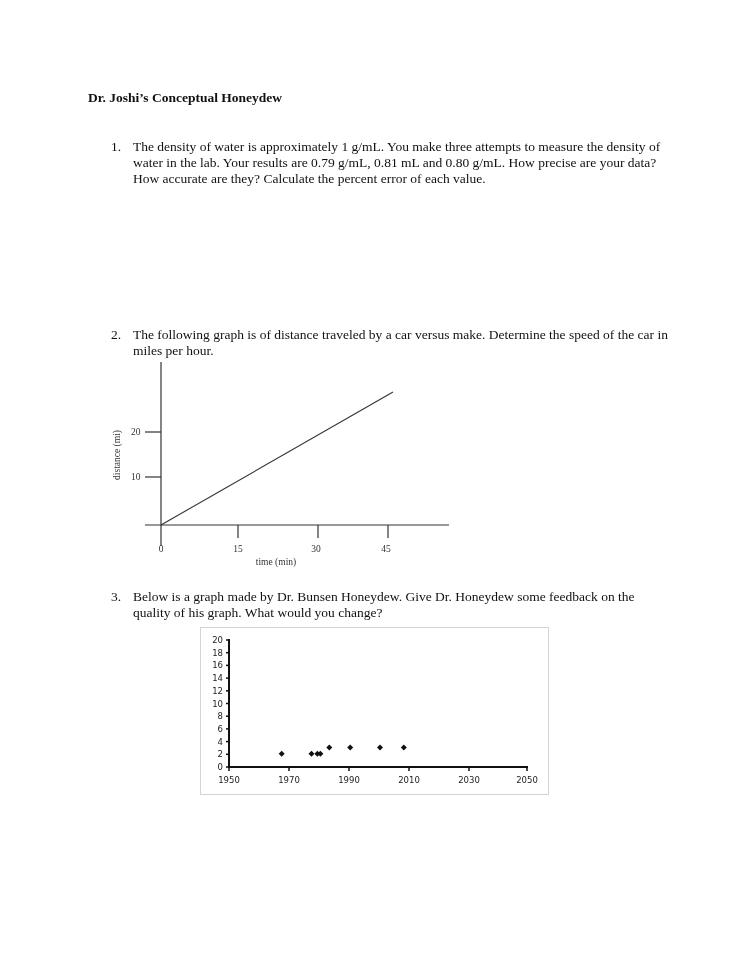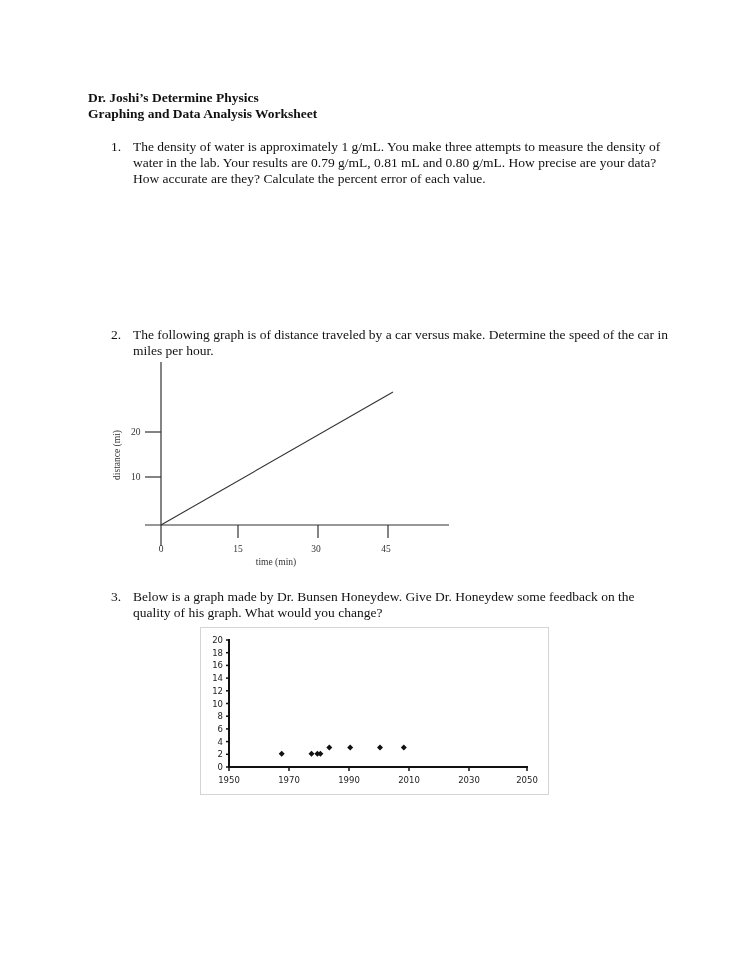--- a/index.html
+++ b/index.html
@@ -13,22 +13,21 @@
   #q2 { top:327px; }
   #q3 { top:589px; }
   svg { position:absolute; left:0; top:0; }
   .g1-text { font-family:"Liberation Serif", serif; font-size:9.5px; fill:#333; }
   .g2-text { font-family:"DejaVu Sans", sans-serif; font-size:8.5px; fill:#222; }
 </style>
 </head>
 <body>
 
 <div class="header">
-  <div>Dr. Joshi’s Determine Physics</div>
-  <div>Graphing and Data Analysis Worksheet</div>
+  <div>Dr. Joshi’s Conceptual Honeydew</div>
 </div>
 
 <div class="q" id="q1">
   <span class="num">1.</span>
   <span class="txt">The density of water is approximately 1 g/mL. You make three attempts to measure the density of water in the lab. Your results are 0.79 g/mL, 0.81 mL and 0.80 g/mL. How precise are your data? How accurate are they? Calculate the percent error of each value.</span>
 </div>
 
 <div class="q" id="q2">
   <span class="num">2.</span>
   <span class="txt">The following graph is of distance traveled by a car versus make. Determine the speed of the car in miles per hour.</span>

